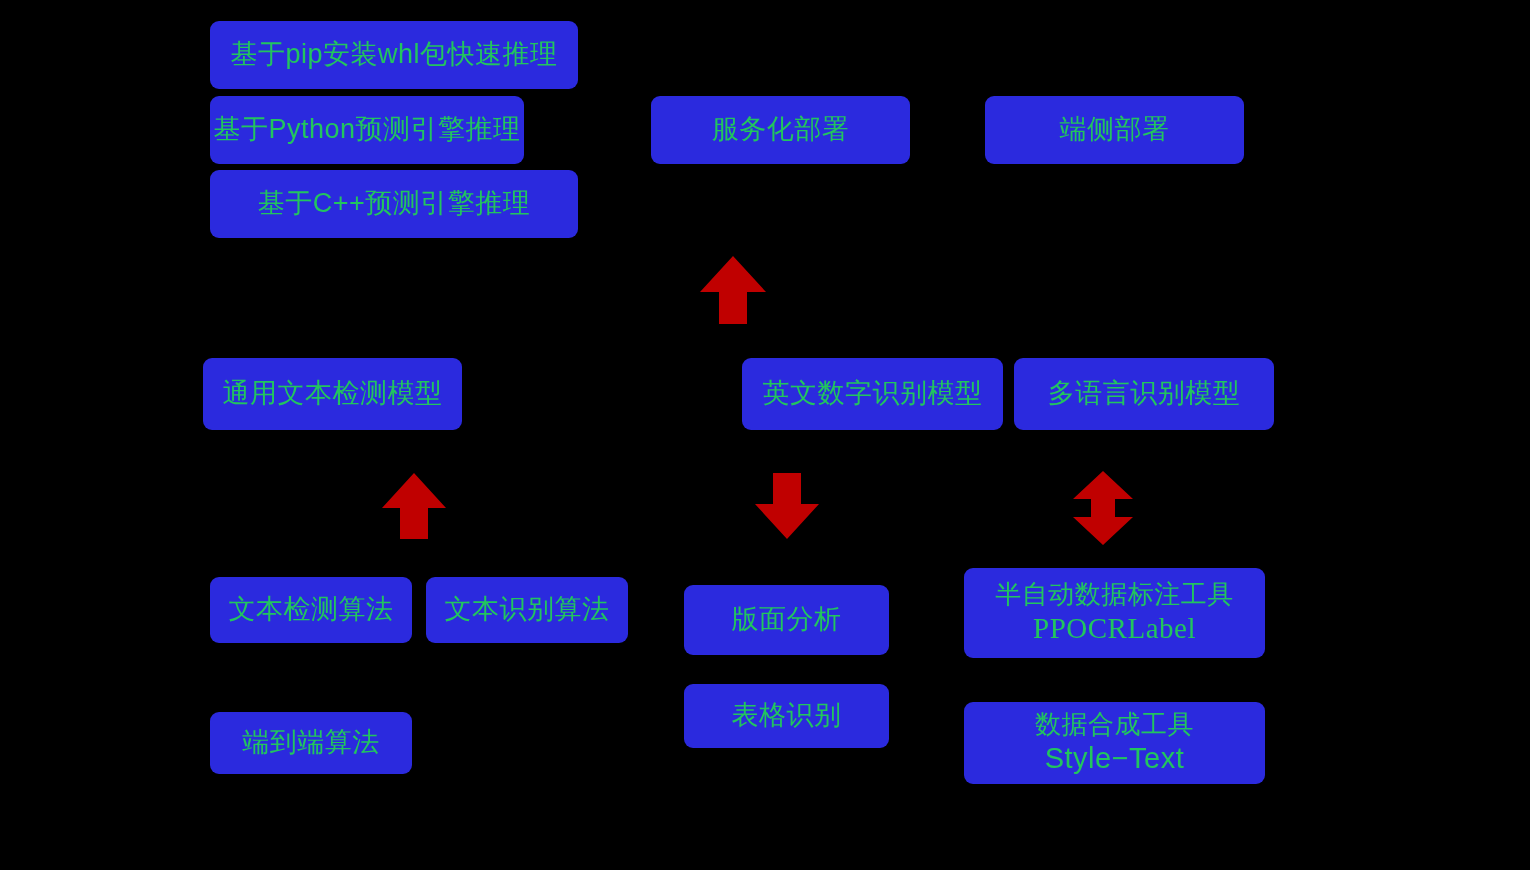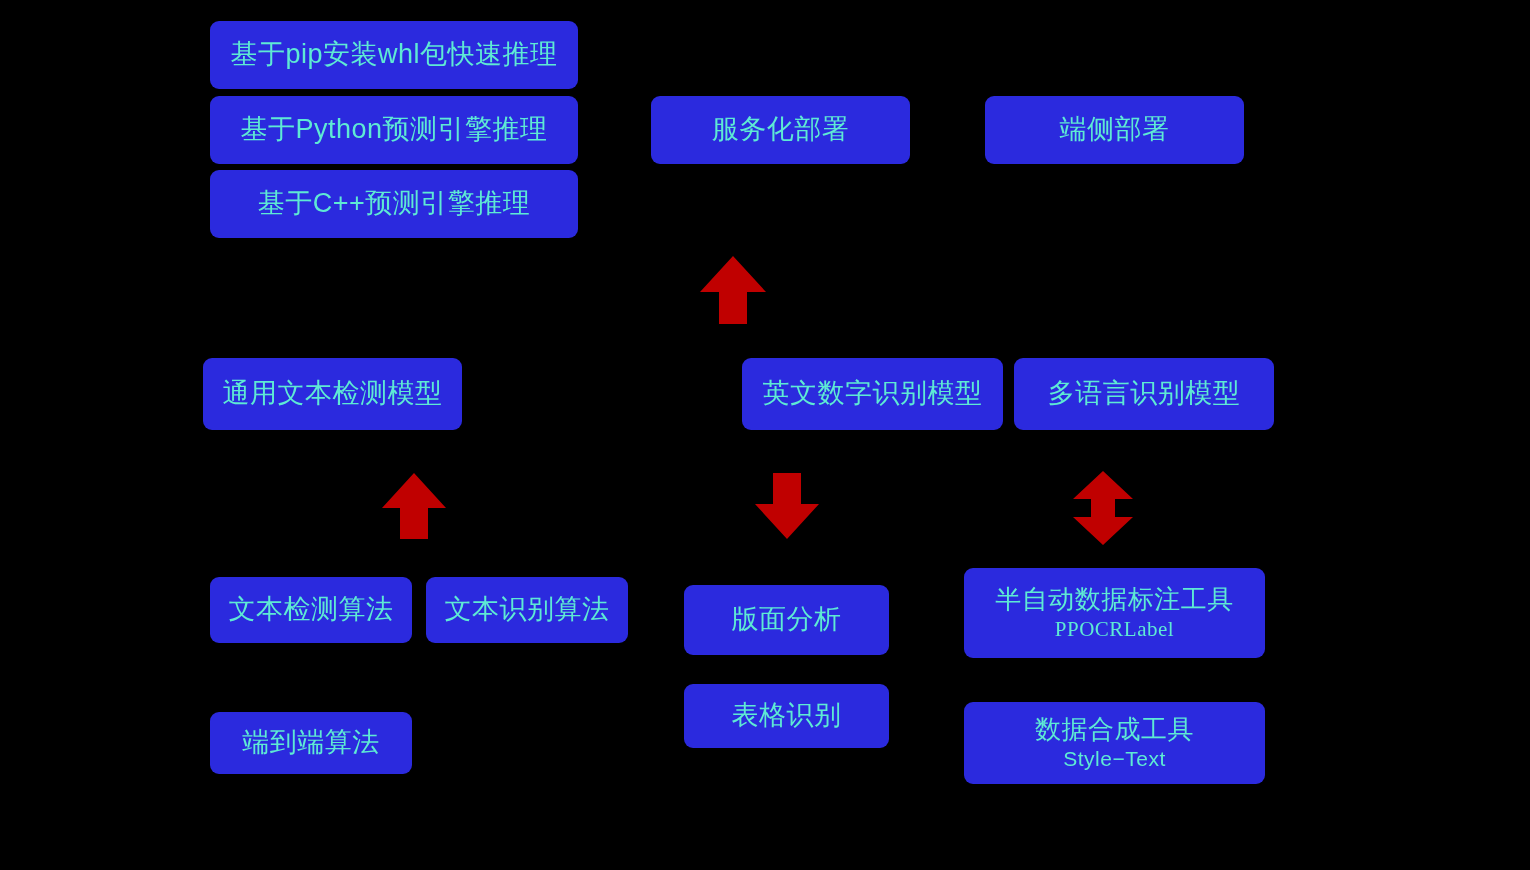--- a/index.html
+++ b/index.html
@@ -15,59 +15,59 @@
     position: relative;
     width: 1530px;
     height: 870px;
     background: #000000;
     overflow: hidden;
   }
   .node {
     position: absolute;
     background: #2b2ade;
     border-radius: 9px;
-    color: #5eead4;
+    color: #22c55e;
     display: flex;
     flex-direction: column;
     align-items: center;
     justify-content: center;
     text-align: center;
     box-sizing: border-box;
     line-height: 1.15;
     padding: 2px 6px;
   }
   .node .title {
     font-size: 27px;
     font-weight: 400;
     white-space: nowrap;
     letter-spacing: 0.5px;
   }
   .node .subtitle {
-    font-size: 21px;
+    font-size: 29px;
     font-weight: 400;
     white-space: nowrap;
     letter-spacing: 0.5px;
     margin-top: 2px;
   }
   .node.two-line .title { font-size: 26px; }
   .arrow {
     position: absolute;
   }
   .arrow svg { display: block; }
 </style>
 </head>
 <body>
 
 <div id="stage">
 
   <div class="node" style="left:210px; top:21px; width:368px; height:68px;">
     <span class="title">基于pip安装whl包快速推理</span>
   </div>
 
-  <div class="node" style="left:210px; top:96px; width:368px; height:68px;">
+  <div class="node" style="left:210px; top:96px; width:314px; height:68px;">
     <span class="title">基于Python预测引擎推理</span>
   </div>
 
   <div class="node" style="left:210px; top:170px; width:368px; height:68px;">
     <span class="title">基于C++预测引擎推理</span>
   </div>
 
   <div class="node" style="left:651px; top:96px; width:259px; height:68px;">
     <span class="title">服务化部署</span>
   </div>

